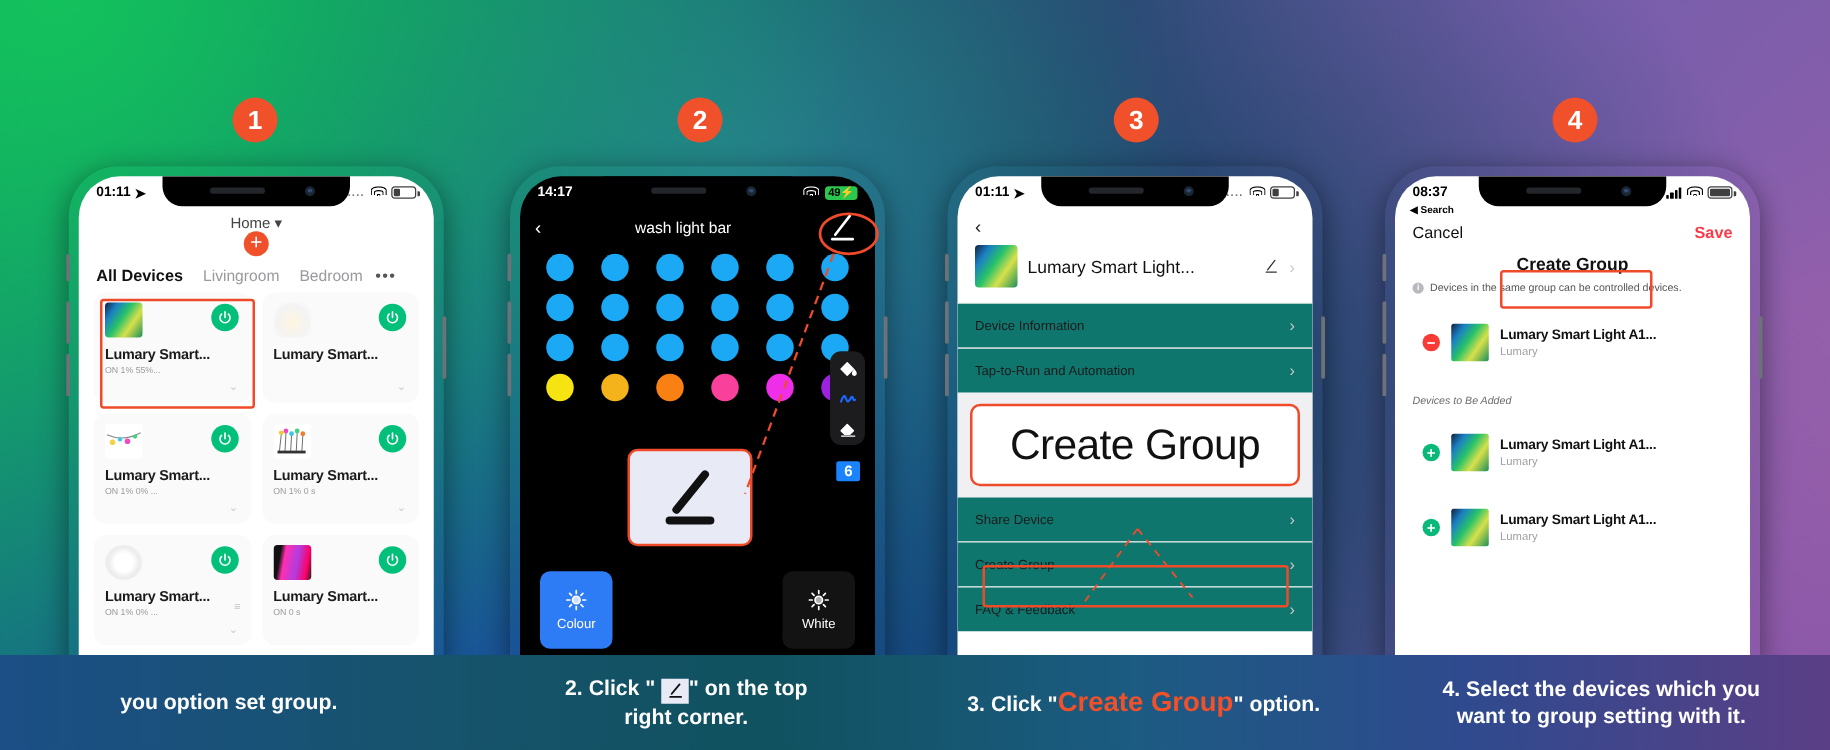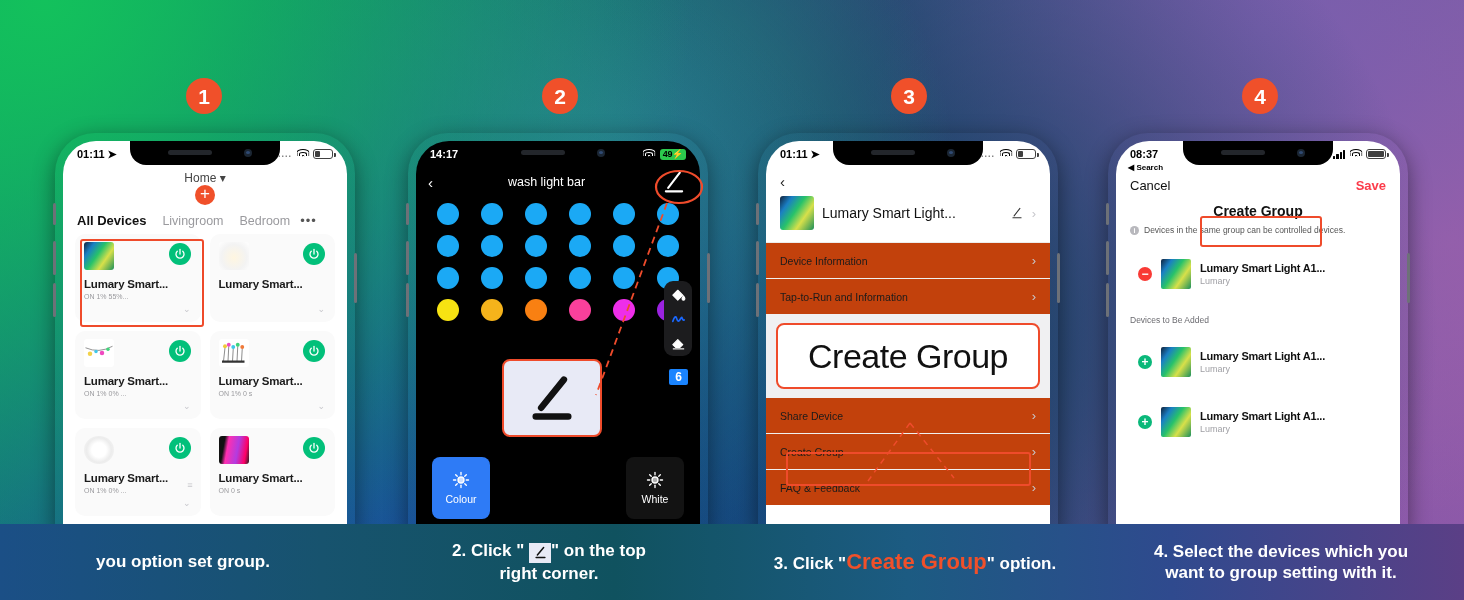--- a/index.html
+++ b/index.html
@@ -180,21 +180,21 @@
   .p2-mode.white { right:16px; background:#131313; }
   .p2-mode svg { width:18px; height:18px; }
 
   
   .p3-back { padding: 6px 0 0 14px; font-size:15px; color:#222; }
   .p3-head { display:flex; align-items:center; gap:8px; padding: 6px 14px 12px 14px; border-bottom:1px solid #ececec;}
   .p3-head .thumb3 { width:34px; height:34px; border-radius:3px; background: linear-gradient(125deg,#10203a 0%, #1a7fc4 22%, #27c26a 45%, #d8e04a 68%, #1a8f5a 100%); }
   .p3-head .ttl { font-size:14px; color:#111; flex:1; }
   .p3-row {
     display:flex; align-items:center; justify-content:space-between;
-    padding: 11px 14px; font-size:10.5px; color:#1b1b1b; background:#c2410c;
+    padding: 11px 14px; font-size:10.5px; color:#1b1b1b; background:#0f766e;
     position:relative;
   }
   .p3-row + .p3-row { border-top:1px solid #f0f0f0; }
   .p3-bigcard {
     margin:0 10px; background:#fff; border:2px solid #ef4b2b; border-radius:8px;
     height:66px; display:flex; align-items:center; justify-content:center;
   }
   .p3-bigcard span { font-size:34px; color:#111; letter-spacing:-.5px; }
 
   
@@ -209,21 +209,21 @@
     font-size:7px; line-height:9px; text-align:center; font-weight:bold;
   }
   .p4-card { margin:0 10px; background:#fff; border-radius:9px; padding: 10px 0; }
   .p4-item { display:flex; align-items:center; gap:9px; padding: 6px 12px; }
   .p4-ic { width:14px; height:14px; border-radius:50%; display:flex; align-items:center; justify-content:center; color:#fff; font-size:12px; font-weight:bold; line-height:1; flex:none;}
   .p4-ic.minus { background:#f93a35; }
   .p4-ic.plus { background:#0ab87a; }
   .p4-th { width:30px; height:30px; border-radius:2px; background: linear-gradient(125deg,#10203a 0%, #1a7fc4 22%, #27c26a 45%, #d8e04a 68%, #1a8f5a 100%); flex:none;}
   .p4-nm { font-size:11px; font-weight:bold; color:#111; letter-spacing:-.2px;}
   .p4-sub { font-size:9px; color:#a0a0a5; margin-top:2px; }
-  .p4-sect { font-size:8.5px; color:#6b6b70; padding: 10px 14px 6px; }
+  .p4-sect { font-size:8.5px; color:#6b6b70; padding: 10px 14px 6px; font-style: italic; }
 
   
   .captions {
     position:absolute; left:0; right:0; bottom:0; height:76px;
     background: linear-gradient(90deg, #1b4f86 0%, #17536e 22%, #10525f 42%, #1c5b82 62%, #2f4a8e 80%, #5b3f86 100%);
     display:grid; grid-template-columns: repeat(4, 1fr);
     align-items:center; color:#fff;
   }
   .cap { font-size:17px; font-weight:bold; line-height:1.25; padding: 0 10px; }
   .cap.c1 { text-align:center; }
@@ -563,21 +563,21 @@
             <path d="M5 20 H19"></path>
           </svg>
         <span class="chev">›</span>
       </div>
 
       <div class="p3-row">
         <span>Device Information</span>
         <span class="chev">›</span>
       </div>
       <div class="p3-row">
-        <span>Tap-to-Run and Information</span>
+        <span>Tap-to-Run and Automation</span>
         <span class="chev">›</span>
       </div>
 
       <div style="background:#f0f0f2; padding:9px 0;">
         <div class="p3-bigcard">
           <span>Create Group</span>
         </div>
       </div>
 
       <div class="p3-row">

